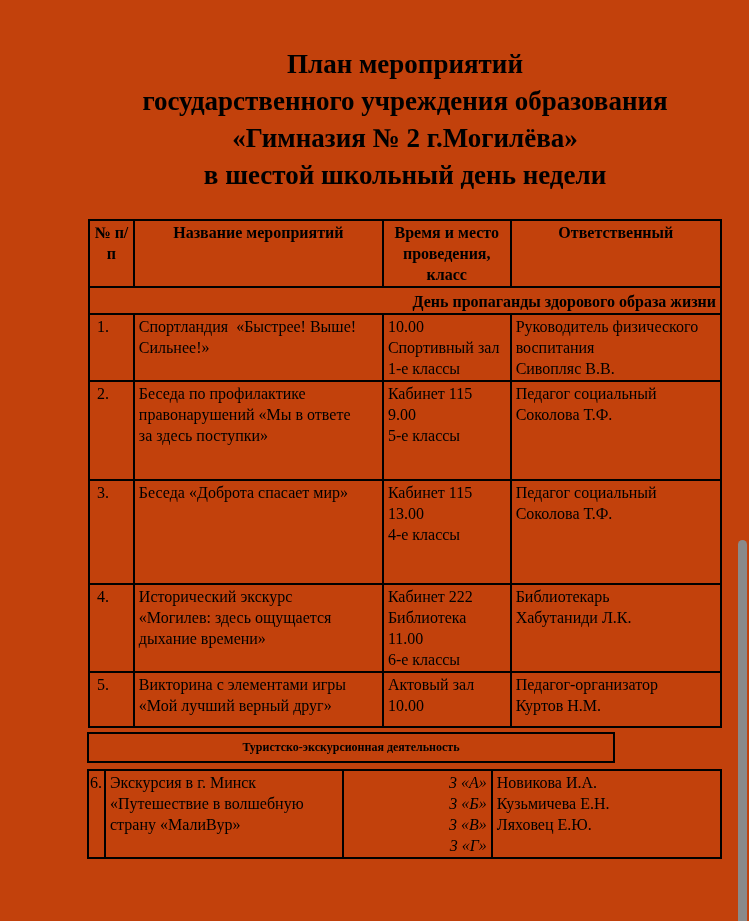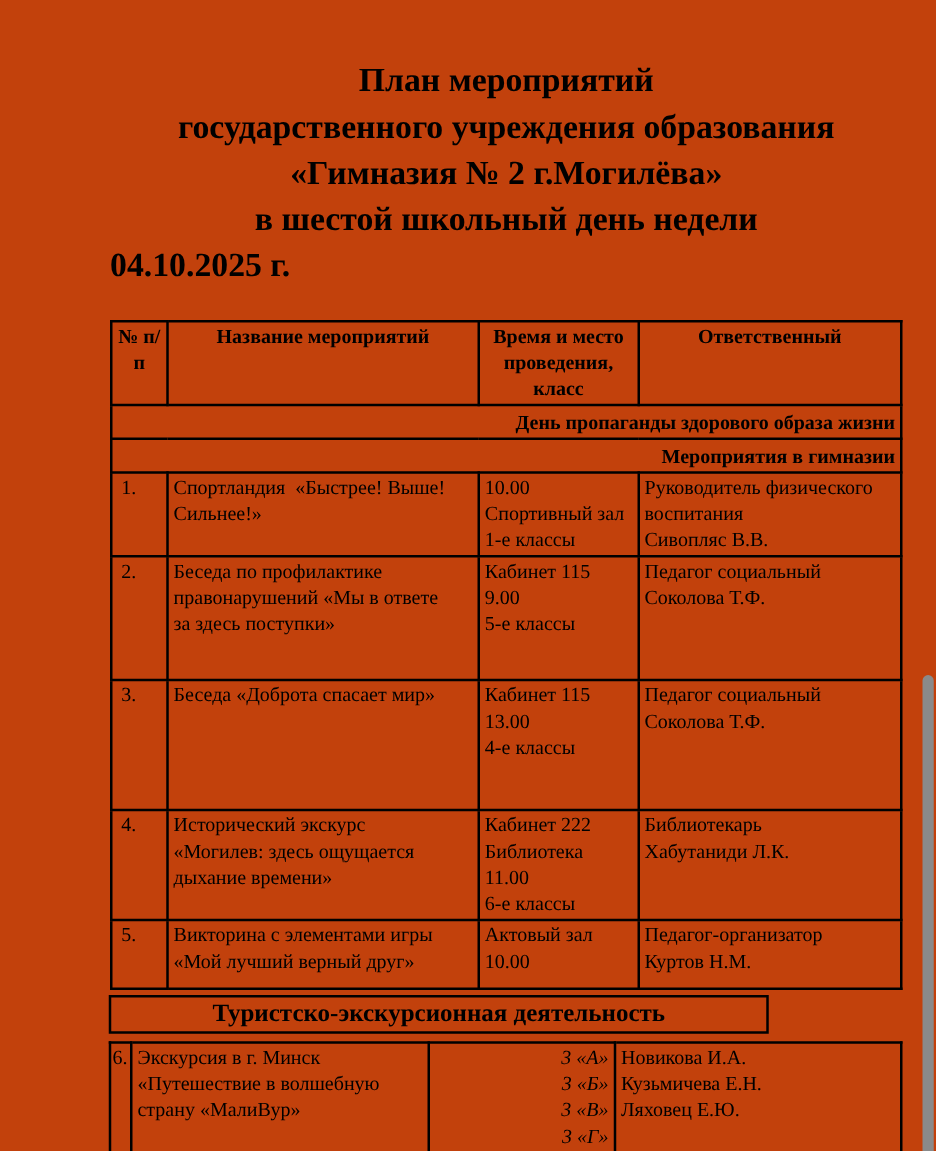--- a/index.html
+++ b/index.html
@@ -27,21 +27,21 @@
   tr.h-hdr{height:63px;}
   tr.h-s1{height:27px;}
   tr.h-s2{height:22px;}
   tr.h-r1{height:64px;}
   tr.h-r2{height:99px;}
   tr.h-r3{height:104px;}
   tr.h-r4{height:88px;}
   tr.h-r5{height:55px;}
   .section3{
     box-sizing:border-box;margin-left:-1px;margin-top:4px;width:528px;
-    border:2px solid #000;height:31px;font-size:20px;font-weight:bold;
+    border:2px solid #000;height:31px;font-size:12px;font-weight:bold;
     text-align:center;line-height:27px;
   }
   .exc-table{margin-left:-1px;margin-top:6px;}
   tr.h-r6{height:78px;}
   .exc-num{padding:1px 1px;}
   .class-cell{text-align:right;font-style:italic;}
   .scroll-thumb{
     position:absolute;right:2px;top:540px;width:9px;height:381px;
     background:#8a8a8a;border-radius:5px 5px 0 0;
   }
@@ -49,42 +49,38 @@
 </head>
 <body>
 
 <div class="page">
   <div class="content">
 
     <div class="doc-title">План мероприятий
 государственного учреждения образования
 «Гимназия № 2 г.Могилёва»
 в шестой школьный день недели</div>
-    <div class="doc-date">04.10.2025 г.</div>
 
     <table class="main-table">
       <colgroup>
         <col style="width:45px">
           <col style="width:250px">
         <col style="width:128px">
           <col style="width:211px">
       </colgroup>
       <tbody>
           <tr class="hdr h-hdr">
         <td class="lines">№ п/
 п</td>
         <td>Название мероприятий</td>
         <td>Время и место проведения, класс</td>
         <td>Ответственный</td>
       </tr>
       <tr class="sec-row h-s1">
         <td colspan="4">День пропаганды здорового образа жизни</td>
-      </tr>
-      <tr class="sec-row h-s2">
-        <td colspan="4">Мероприятия в гимназии</td>
       </tr>
 
       <tr class="h-r1">
         <td class="num-cell">1.</td>
         <td class="lines">Спортландия  «Быстрее! Выше!
 Сильнее!»</td>
         <td class="lines">10.00
 Спортивный зал
 1-е классы</td>
         <td class="lines">Руководитель физического

